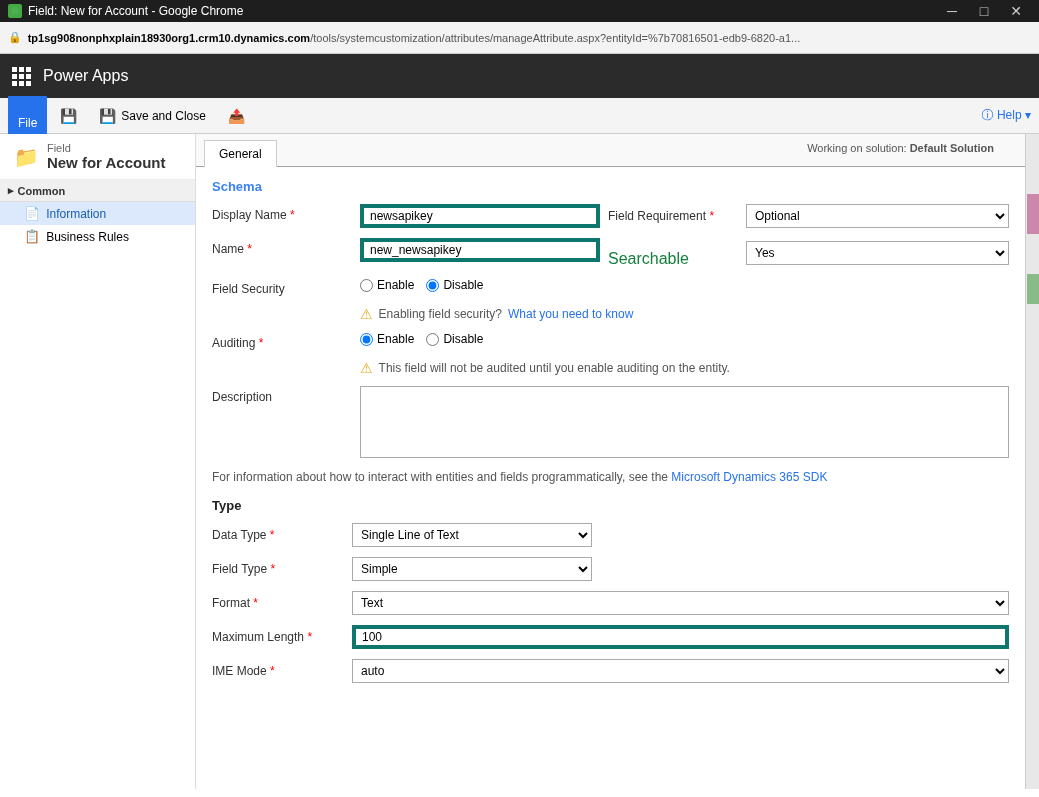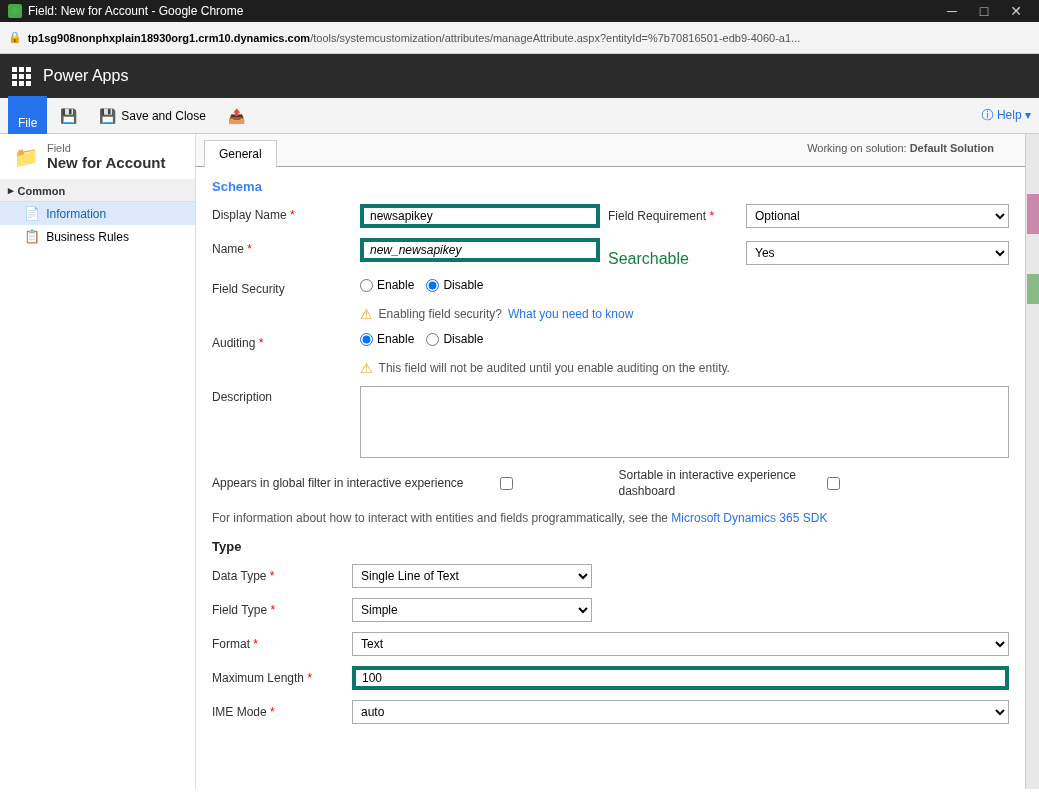--- a/index.html
+++ b/index.html
@@ -303,21 +303,21 @@
   <div class="title-bar-controls">
     <div class="title-bar-btn">─</div>
     <div class="title-bar-btn">□</div>
     <div class="title-bar-btn close">✕</div>
   </div>
 </div>
 
 <div class="address-bar">
   <span class="address-lock">🔒</span>
   <span class="address-text">
-    <span>tp1sg908nonphxplain18930org1.crm10.dynamics.com</span><span style="color:#555;font-weight:400">/tools/systemcustomization/attributes/manageAttribute.aspx?entityId=%7b70816501-edb9-4060-a1...</span>
+    <span>tp1sg908nonphxplain18930org1.crm10.dynamics.com</span><span style="color:#555;font-weight:400">/tools/systemcustomization/attributes/manageAttribute.aspx?entityId=%7b70816501-edb9-6820-a1...</span>
   </span>
 </div>
 
 <div class="app-header">
   <div class="waffle-grid">
     <div class="waffle-dot"></div>
       <div class="waffle-dot"></div>
       <div class="waffle-dot"></div>
     <div class="waffle-dot"></div>
       <div class="waffle-dot"></div>
@@ -413,21 +413,21 @@
               <option>Business Required</option>
             </select>
           </div>
         </div>
 
         <div class="form-row">
           <div class="form-label">
             <span>Name</span>
             <span class="required"> *</span>
           </div>
-          <input class="form-input" style="max-width: 240px; font-style: italic;" type="text" value="new_newsapikey">
+          <input class="form-input" style="max-width: 240px;" type="text" value="new_newsapikey">
           <div style="flex:1;display:flex;align-items:center;gap:8px;">
             <span style="width:130px;min-width:130px;font-size:16px;color:#15803d;margin-top:12px;">
               <span>Searchable</span>
             </span>
             <select class="form-select">
               <option>Yes</option>
               <option>No</option>
             </select>
           </div>
         </div>
@@ -476,34 +476,20 @@
           <span>This field will not be audited until you enable auditing on the entity.</span>
         </div>
 
         <div class="form-row" style="align-items:flex-start;">
           <div class="form-label" style="padding-top:4px;">
             <span>Description</span>
           </div>
           <textarea class="textarea-field" style=""></textarea>
         </div>
 
-        <div class="form-row-two-col">
-          <div class="form-half">
-            <div class="form-half-label">
-              <span style="font-size:12px;color:#333;line-height:1.3;display:block;width:280px;">Appears in global filter in interactive experience</span>
-            </div>
-            <input type="checkbox" style="">
-          </div>
-          <div class="form-half" style="margin-left:16px;">
-            <div class="form-half-label">
-              <span style="font-size:12px;color:#333;line-height:1.3;display:block;width:200px;">Sortable in interactive experience dashboard</span>
-            </div>
-            <input type="checkbox" style="">
-          </div>
-        </div>
 
         <div class="sdk-info-row">
           <span>For information about how to interact with entities and fields programmatically, see the</span>
           <a class="link-text">Microsoft Dynamics 365 SDK</a>
         </div>
 
         <div class="type-section-title">Type</div>
 
         <div class="form-row-inline">
           <div class="form-label-inline">

